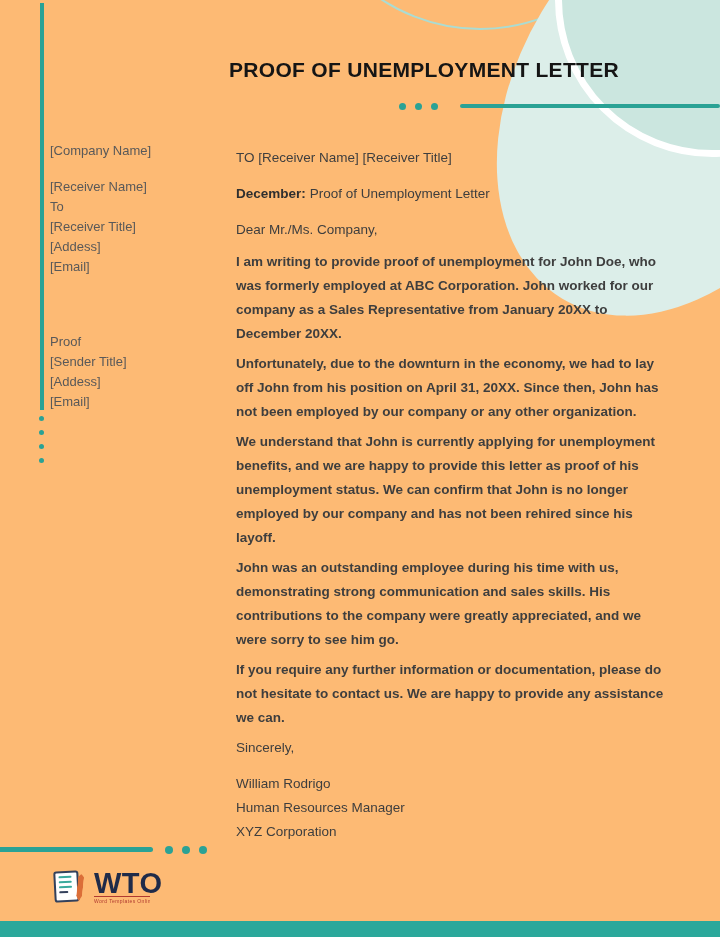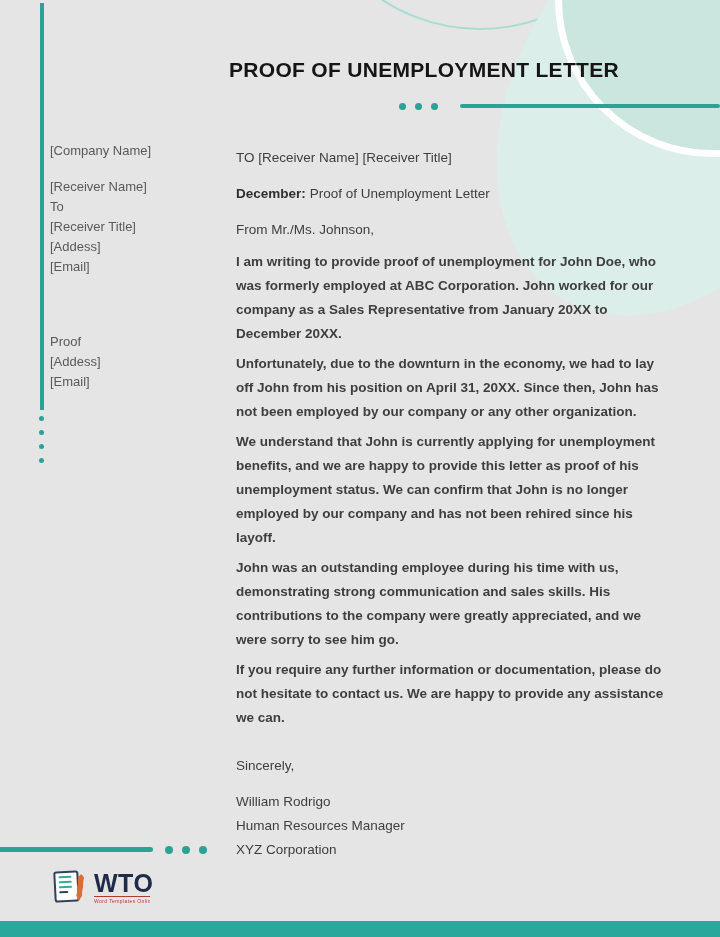--- a/index.html
+++ b/index.html
@@ -1,21 +1,21 @@
 <!DOCTYPE html>
 <html><head>
 <meta charset="utf-8">
 <style>
   * { margin:0; padding:0; box-sizing:border-box; }
   html,body { background:#ffffff; }
   body { font-family:"Liberation Sans","DejaVu Sans",sans-serif; }
 
   .page {
     position:relative; width:720px; height:937px;
-    background:#e5e5e5; overflow:hidden; margin:0 auto;
+    background:#fdba74; overflow:hidden; margin:0 auto;
   }
 
   
   .decor-arc {
     position:absolute; left:300px; top:-330px; width:360px; height:360px;
     border:2px solid #aadcd3; border-radius:50%; background:transparent; z-index:0;
   }
   .decor-blob-light {
     position:absolute; right:-128px; top:-138px; width:330px; height:470px;
     background:#dceee9; border-radius:50%; transform:rotate(31deg); z-index:0;
@@ -64,21 +64,21 @@
   .letter {
     position:absolute; left:236px; top:146px; width:436px; z-index:2;
     font-size:13.5px; line-height:24px; color:#3e3e3e;
   }
   .letter .to-line   { margin-bottom:12px; }
   .letter .subject   { margin-bottom:12px; }
   .letter .subject b { font-weight:bold; color:#2f2f2f; }
   .letter .subject span { margin-left:4px; }
   .letter .salutation{ margin-bottom:8px; }
   .letter p          { margin-bottom:6px;font-weight:bold; }
-  .letter .closing   { margin-top:24px; margin-bottom:12px; }
+  .letter .closing   { margin-top:6px; margin-bottom:12px; }
 
   
   .footer-divider {
     position:absolute; left:0; top:845px; z-index:2;
     display:flex; align-items:center; height:9px;
   }
   .footer-divider .line {
     width:153px; height:4.5px; background:#2aa295; border-radius:0 3px 3px 0;
     margin-right:12px;
   }
@@ -100,21 +100,21 @@
     width:13px; height:2px; background:#3aa99c; margin-bottom:3px; border-radius:1px;
   }
   .logo-doc .docline.dark { background:#33415c; width:9px; }
   .logo-pen {
     position:absolute; left:23px; top:3px; width:6px; height:27px;
     background:#db6e38; transform:rotate(6deg);
     clip-path:polygon(50% 100%, 0 80%, 0 12%, 50% 0, 100% 12%, 100% 80%);
   }
   .logo-textcol { display:flex; flex-direction:column; margin-left:2px; }
   .logo-word {
-    font-size:25px; font-weight:bold; color:#1f2b49; line-height:24px;
+    font-size:29px; font-weight:bold; color:#1f2b49; line-height:24px;
     letter-spacing:0.5px;
     text-align:right;
   }
   .logo-sub {
     font-size:5px; color:#b03a30; letter-spacing:0.4px; margin-top:1px;
     border-top:1px solid #b03a30; padding-top:1px; width:56px; text-align:center;
     white-space:nowrap; overflow:hidden;
   }
 
   .bottom-bar {
@@ -153,33 +153,34 @@
     <div class="to-block">
       <div>[Receiver Name]</div>
       <div>To</div>
       <div>[Receiver Title]</div>
       <div>[Addess]</div>
       <div>[Email]</div>
     </div>
 
     <div class="from-block">
       <div>Proof</div>
+      <div>[Sender Title]</div>
       <div>[Addess]</div>
       <div>[Email]</div>
     </div>
   </div>
 
   <div class="letter">
     <div class="to-line">TO [Receiver Name] [Receiver Title]</div>
 
     <div class="subject">
       <b>December:</b><span>Proof of Unemployment Letter</span>
     </div>
 
-    <div class="salutation">From Mr./Ms. Johnson,</div>
+    <div class="salutation">Dear Mr./Ms. Company,</div>
 
     <p>I am writing to provide proof of unemployment for John Doe, who was formerly employed at ABC Corporation. John worked for our company as a Sales Representative from January 20XX to December 20XX.</p>
     <p>Unfortunately, due to the downturn in the economy, we had to lay off John from his position on April 31, 20XX. Since then, John has not been employed by our company or any other organization.</p>
     <p>We understand that John is currently applying for unemployment benefits, and we are happy to provide this letter as proof of his unemployment status. We can confirm that John is no longer employed by our company and has not been rehired since his layoff.</p>
     <p>John was an outstanding employee during his time with us, demonstrating strong communication and sales skills. His contributions to the company were greatly appreciated, and we were sorry to see him go.</p>
     <p>If you require any further information or documentation, please do not hesitate to contact us. We are happy to provide any assistance we can.</p>
 
     <div class="closing">Sincerely,</div>
 
     <div class="signature">

